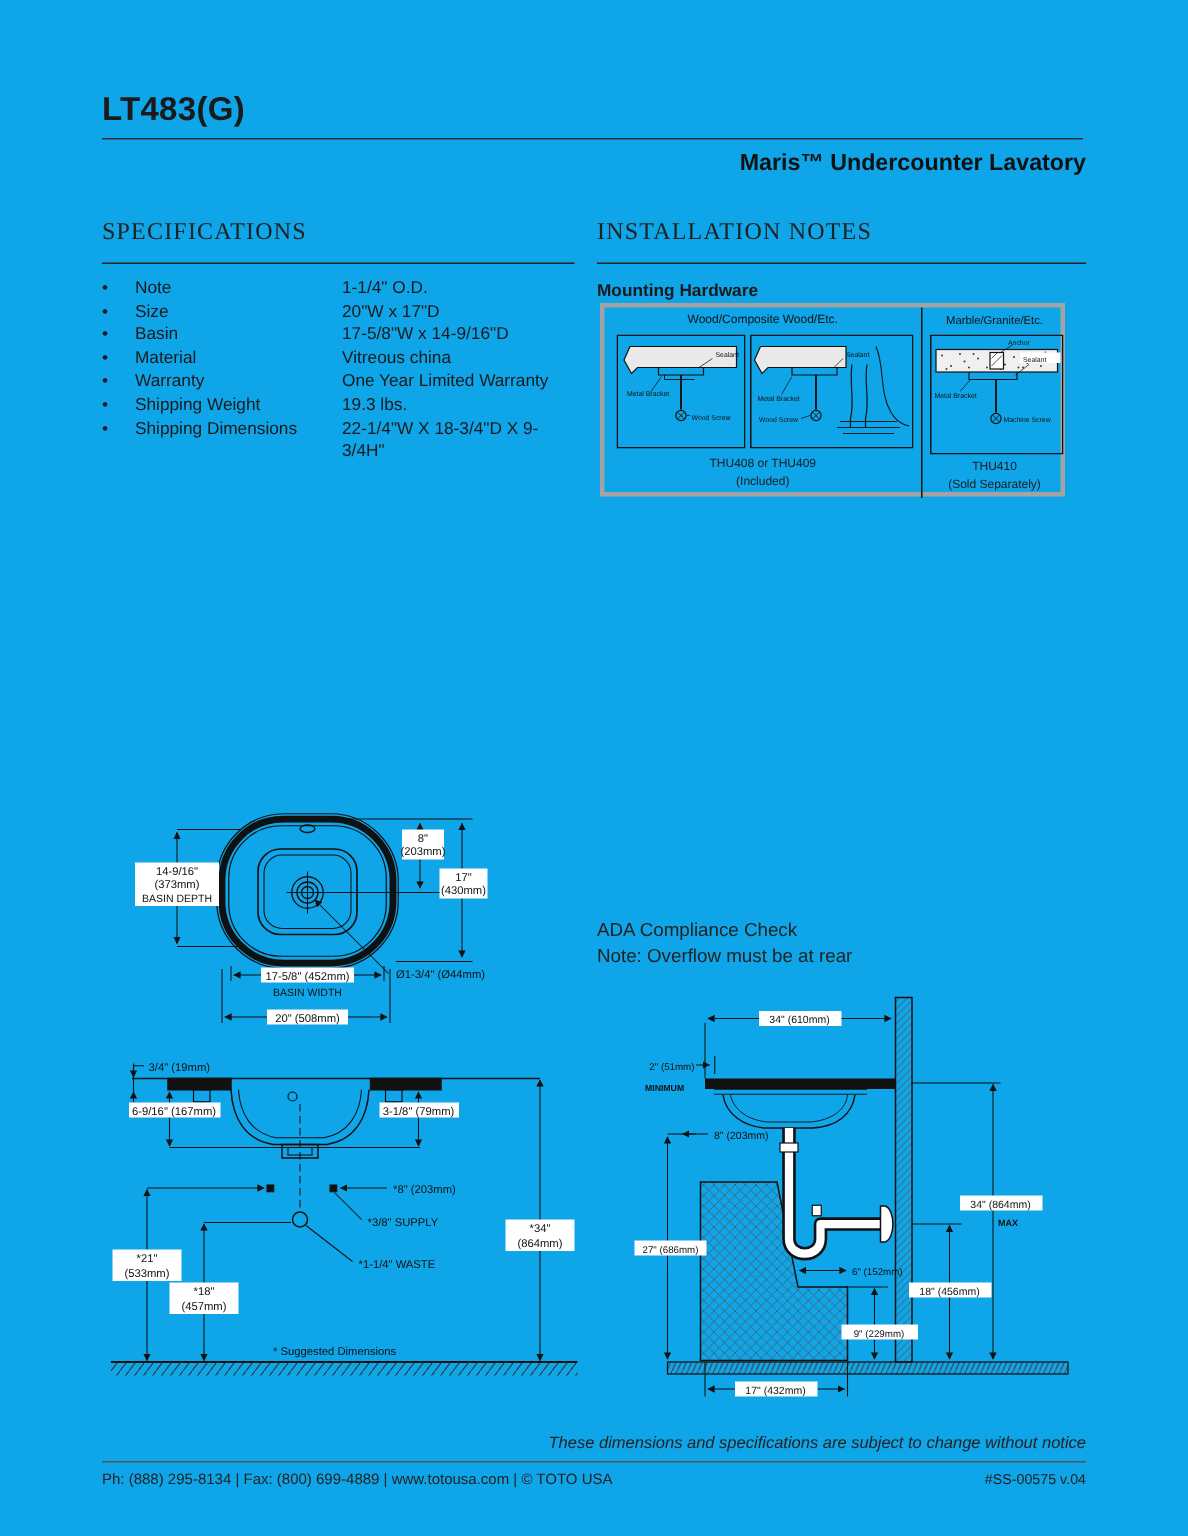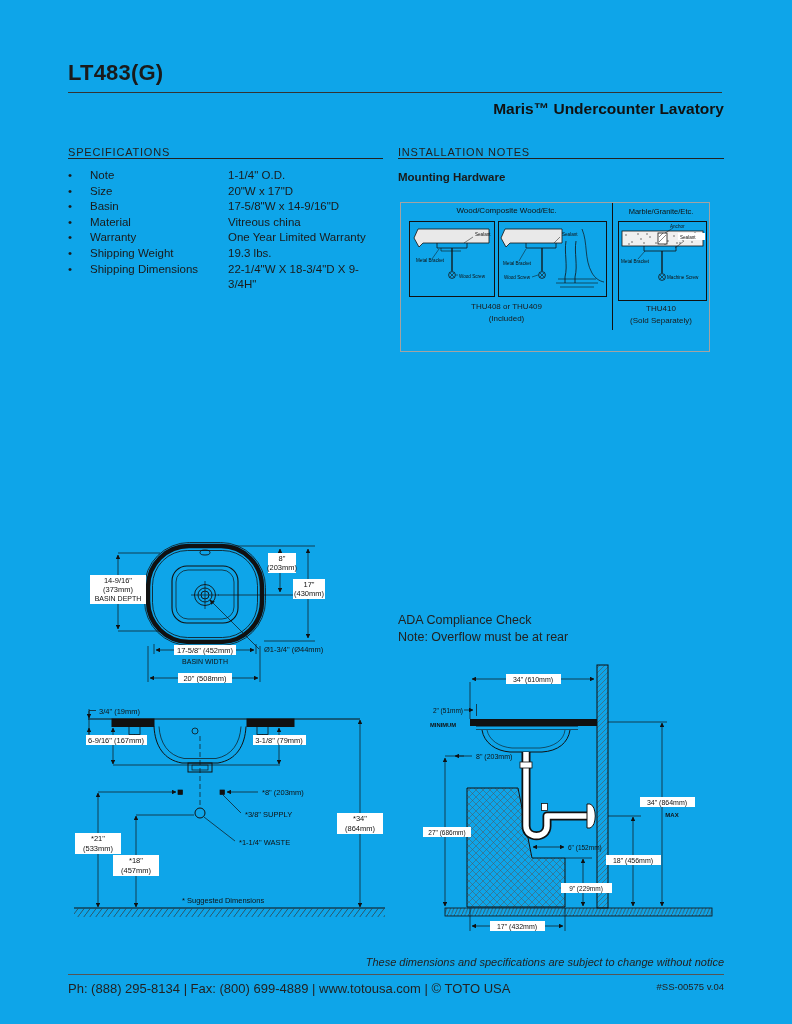--- a/index.html
+++ b/index.html
@@ -5,32 +5,32 @@
   html,body{margin:0;padding:0;background:#fff;}
   .page{position:relative;width:792px;height:1024px;background:#0ea5e9;overflow:hidden;
         font-family:"Liberation Sans",sans-serif;color:#1a1a1a;}
   .abs{position:absolute;}
   
   .model-title{left:68px;top:60px;font-size:22px;font-weight:bold;letter-spacing:.2px;}
   .header-rule{left:68px;top:92px;width:654px;height:1.4px;background:#333;}
   .product-name{right:68px;top:100px;font-size:15.5px;font-weight:bold;color:#111;}
   
   .sec{top:146px;}
-  .sec-title{font-size:11px;letter-spacing:.8px;color:#222;border-bottom:1.5px solid #222;padding-bottom:0;}
+  .sec-title{font-size:16px;letter-spacing:.8px;color:#222;border-bottom:1.5px solid #222;padding-bottom:11px;font-family:Liberation Serif, serif;}
   #spec-col{left:68px;width:315px;}
   #install-col{left:398px;width:326px;}
   .spec-list{margin-top:9px;}
   .spec-row{display:flex;font-size:11.5px;line-height:15.6px;}
   .bullet{width:22px;flex:none;}
   .bullet::before{content:"\2022";}
   .spec-label{width:138px;flex:none;}
   .spec-value{flex:1;}
   .mh-title{margin-top:12px;font-size:11.5px;font-weight:bold;}
   
-  .hw-box{left:400px;top:202px;width:310px;height:150px;border:1px solid #a3a3a3;box-sizing:border-box;}
+  .hw-box{left:400px;top:202px;width:310px;height:129px;border:3px solid #a3a3a3;box-sizing:border-box;}
   .hw-divider{left:211px;top:0;width:1px;height:127px;background:#111;}
   .hw-head{font-size:8px;text-align:center;color:#111;}
   .hw-head-wood{left:0;top:3px;width:211px;}
   .hw-head-marble{left:211px;top:4px;width:98px;font-size:7.5px;}
   .hw-caption{font-size:8px;line-height:11.5px;text-align:center;}
   .hw-cap-wood{left:0;top:98px;width:211px;}
   .hw-cap-marble{left:211px;top:100px;width:98px;}
   .hw-d1{left:8px;top:18px;}
   .hw-d2{left:97px;top:18px;}
   .hw-d3{left:217px;top:18px;}
@@ -38,21 +38,21 @@
   #ada-note{left:398px;top:612px;font-size:12.5px;line-height:17px;color:#222;}
   
   #topview{left:72px;top:540px;}
   #frontview{left:62px;top:690px;}
   #sideview{left:420px;top:650px;}
   svg{display:block;}
   svg text{font-family:"Liberation Sans",sans-serif;fill:#111;}
   
   .disclaimer{right:68px;top:956px;font-size:11px;font-style:italic;color:#222;}
   .footer-rule{left:68px;top:974px;width:656px;height:1px;background:#555;}
-  .footer-contact{left:68px;top:981px;font-size:13px;color:#222;}
+  .footer-contact{left:68px;top:981px;font-size:10px;color:#222;}
   .footer-doc{right:68px;top:981px;font-size:9.5px;color:#222;}
 </style>
 </head>
 <body>
 
 <div class="page">
 
   <div class="abs model-title">LT483(G)</div>
   <div class="abs header-rule"></div>
   <div class="abs product-name">Maris™ Undercounter Lavatory</div>

